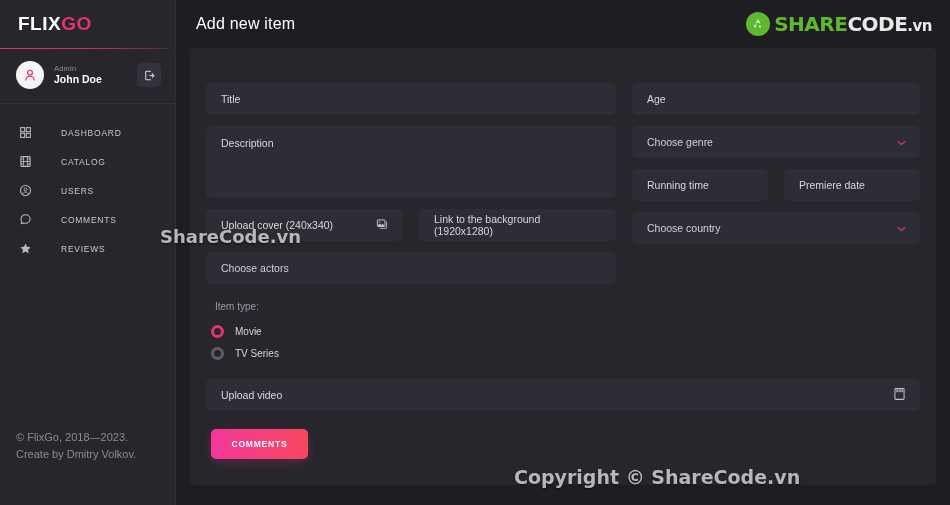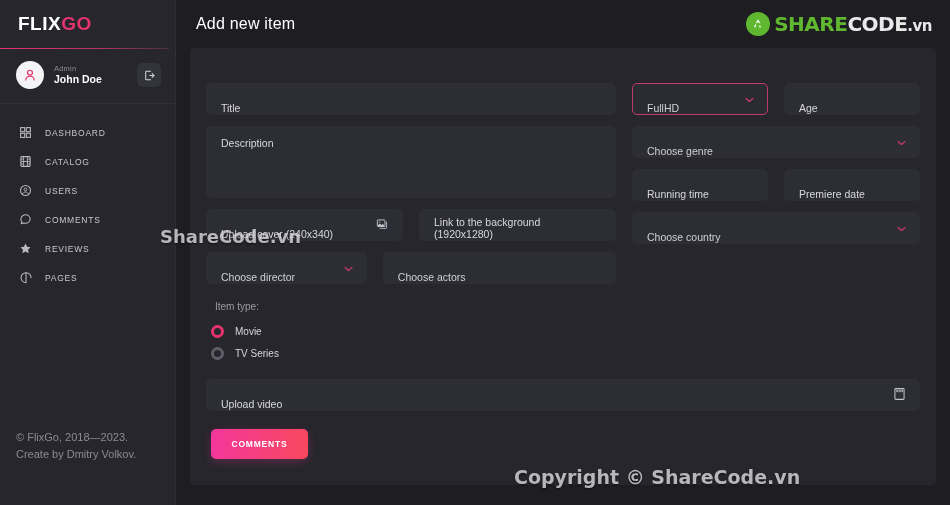--- a/index.html
+++ b/index.html
@@ -49,21 +49,21 @@
   .user-name { font-size: 10.5px; color: #ffffff; font-weight: bold; }
   .logout-btn {
     width: 24px; height: 24px; border-radius: 5px;
     background: #33333b;
     display: flex; align-items: center; justify-content: center;
     cursor: pointer;
   }
   .nav-sep { height: 1px; background: #31313a; margin: 0 0 14px 0; }
   .nav { padding-left: 18px; }
   .nav-item {
-    display: flex; align-items: center; gap: 12px;
+    display: flex; align-items: center; gap: 28px;
     height: 29px; margin-bottom: 0px;
     cursor: pointer;
   }
   .nav-ico { width: 15px; height: 15px; display: flex; align-items: center; justify-content: center; color: #b9b9c2; }
   .nav-label {
     font-size: 8.5px; color: #c8c8d0; letter-spacing: .75px;
   }
   .side-footer {
     position: absolute; left: 16px; bottom: 42px;
     font-size: 11px; color: #8b8b95; line-height: 1.55;
@@ -97,21 +97,21 @@
   }
   .form { position: absolute; left: 16px; right: 16px; top: 35px; }
   .row { display: flex; gap: 16px; }
   .col-left { width: 410px; flex: 0 0 410px; }
   .col-right { flex: 1 1 auto; }
 
   .field {
     background: #2d2d35;
     border-radius: 5px;
     height: 32px;
-    display: flex; align-items: flex-end;
+    display: flex; align-items: center;
     padding: 0 14px;
     font-size: 10.5px;
     color: #a9a9b4;
     position: relative;
     border: 1px solid transparent;
     cursor: text;
   }
   .field.tall { height: 72px; align-items: flex-start; padding-top: 10px; }
   .field.select { cursor: pointer; }
   .field.active { border: 1px solid #c0396b; background: #2b2b33; }
@@ -232,29 +232,20 @@
         </span>
         <span class="nav-label">COMMENTS</span>
       </div>
       <div class="nav-item">
         <span class="nav-ico">
           <svg width="13" height="13" viewBox="0 0 24 24">
             <path d="M12 2.8l2.9 5.9 6.5.95-4.7 4.6 1.1 6.45L12 17.65 6.2 20.7l1.1-6.45-4.7-4.6 6.5-.95z" fill="#b9b9c2"></path>
           </svg>
         </span>
         <span class="nav-label">REVIEWS</span>
-      </div>
-      <div class="nav-item">
-        <span class="nav-ico">
-          <svg width="13" height="13" viewBox="0 0 24 24">
-            <path d="M13 3.2C7.9 3.2 3.8 7.3 3.8 12.4S7.9 21.6 13 21.6V3.2z" fill="none" stroke="#b9b9c2" stroke-width="1.9" stroke-linejoin="round"></path>
-            <path d="M13 3.2c5.1 0 9.2 4.1 9.2 9.2" fill="none" stroke="#b9b9c2" stroke-width="1.9" stroke-linecap="round"></path>
-          </svg>
-        </span>
-        <span class="nav-label">PAGES</span>
       </div>
     </nav>
 
     <div class="side-footer">
       <div>© FlixGo, 2018—2023.</div>
       <div>Create by Dmitry Volkov.</div>
     </div>
   </aside>
 
   <section class="main">
@@ -303,50 +294,30 @@
                   </span>
                 </div>
               </div>
               <div class="half">
                 <div class="field">
                   <span class="val">Link to the background (1920x1280)</span>
                 </div>
               </div>
             </div>
             <div class="half-row">
-              <div class="half">
-                <div class="field select">
-                  <span class="val">Choose director</span>
-                  <span class="chev">
-                    <svg width="9" height="6" viewBox="0 0 12 8">
-                        <path d="M1.5 2l4.5 4 4.5-4" fill="none" stroke="#c0396b" stroke-width="1.8" stroke-linecap="round" stroke-linejoin="round"></path>
-                      </svg>
-                  </span>
-                </div>
-              </div>
               <div class="half" style="flex:1.45 1 0;">
                 <div class="field select">
                   <span class="val">Choose actors</span>
                 </div>
               </div>
             </div>
           </div>
 
           <div class="col-right">
             <div class="half-row mb">
-              <div class="half">
-                <div class="field select active">
-                  <span class="val">FullHD</span>
-                  <span class="chev">
-                    <svg width="9" height="6" viewBox="0 0 12 8">
-                        <path d="M1.5 2l4.5 4 4.5-4" fill="none" stroke="#c0396b" stroke-width="1.8" stroke-linecap="round" stroke-linejoin="round"></path>
-                      </svg>
-                  </span>
-                </div>
-              </div>
               <div class="half">
                 <div class="field">
                   <span class="val">Age</span>
                 </div>
               </div>
             </div>
 
             <div class="field select mb">
               <span class="val">Choose genre</span>
               <span class="chev">

